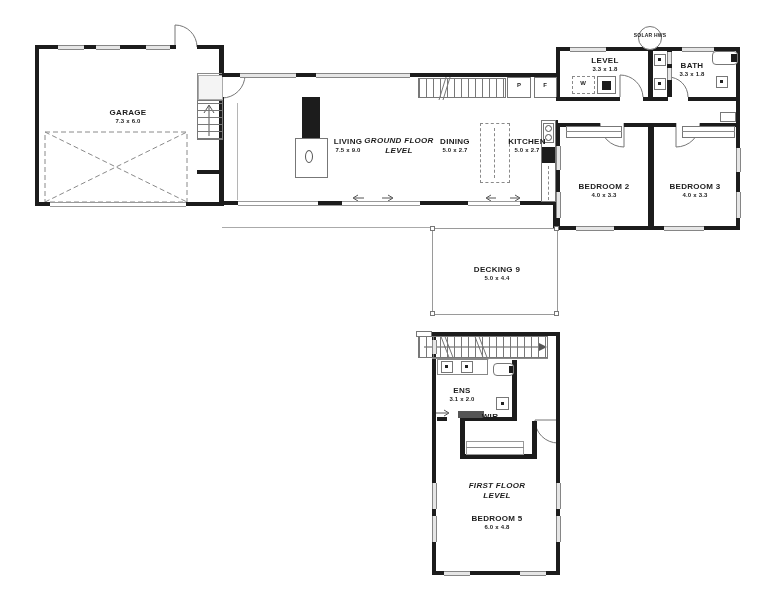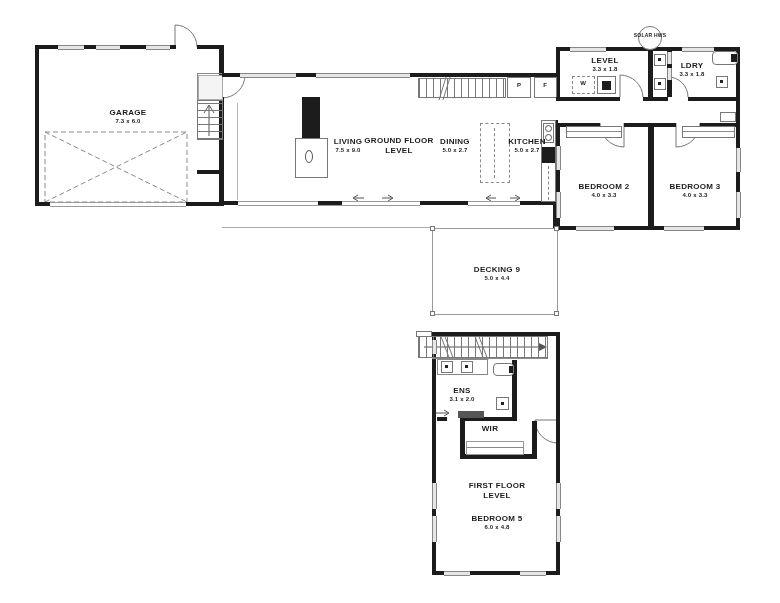--- a/index.html
+++ b/index.html
@@ -19,21 +19,21 @@
   .stairH{position:absolute;border:1px solid #787878;box-sizing:border-box;
           background:repeating-linear-gradient(90deg,#787878 0 1px,transparent 1px 7px);}
   .stairV{position:absolute;border:1px solid #787878;box-sizing:border-box;
           background:repeating-linear-gradient(0deg,#787878 0 1px,transparent 1px 7px);}
   .circ{position:absolute;border:1px solid #555;border-radius:50%;background:#fff;box-sizing:border-box;}
   .dot{position:absolute;width:3px;height:3px;background:#222;}
   .slab{position:absolute;background:#555;}
   .lbl{position:absolute;transform:translateX(-50%);text-align:center;white-space:nowrap;line-height:1.25;}
   .nm{font-size:8px;font-weight:bold;letter-spacing:.3px;}
   .dm{font-size:6px;font-weight:bold;letter-spacing:.2px;}
-  .it{}
+  .it{font-style:italic;}
   .tiny{font-size:6px;font-weight:bold;}
   .micro{font-size:5px;font-weight:bold;letter-spacing:.2px;}
   .rnd{border-radius:4px;}
 </style>
 </head>
 <body>
 
 <div class="plan">
 
   <svg width="780" height="603" viewBox="0 0 780 603">
@@ -220,40 +220,40 @@
   </div>
   <div class="lbl" style="left:527px;top:137px;">
     <div class="nm">KITCHEN</div>
     <div class="dm">5.0 x 2.7</div>
   </div>
   <div class="lbl" style="left:605px;top:56px;">
     <div class="nm">LEVEL</div>
     <div class="dm">3.3 x 1.8</div>
   </div>
   <div class="lbl" style="left:692px;top:61px;">
-    <div class="nm">LDRY</div>
+    <div class="nm">BATH</div>
     <div class="dm">3.3 x 1.8</div>
   </div>
   <div class="lbl" style="left:604px;top:182px;">
     <div class="nm">BEDROOM 2</div>
     <div class="dm">4.0 x 3.3</div>
   </div>
   <div class="lbl" style="left:695px;top:182px;">
     <div class="nm">BEDROOM 3</div>
     <div class="dm">4.0 x 3.3</div>
   </div>
   <div class="lbl" style="left:497px;top:265px;">
     <div class="nm">DECKING 9</div>
     <div class="dm">5.0 x 4.4</div>
   </div>
   <div class="lbl" style="left:462px;top:386px;">
     <div class="nm">ENS</div>
     <div class="dm">3.1 x 2.0</div>
   </div>
-  <div class="lbl" style="left:490px;top:424px;">
+  <div class="lbl" style="left:490px;top:412px;">
     <div class="nm">WIR</div>
   </div>
   <div class="lbl it" style="left:497px;top:481px;">
     <div class="nm">FIRST FLOOR</div>
     <div class="nm">LEVEL</div>
   </div>
   <div class="lbl" style="left:497px;top:514px;">
     <div class="nm">BEDROOM 5</div>
     <div class="dm">6.0 x 4.8</div>
   </div>

